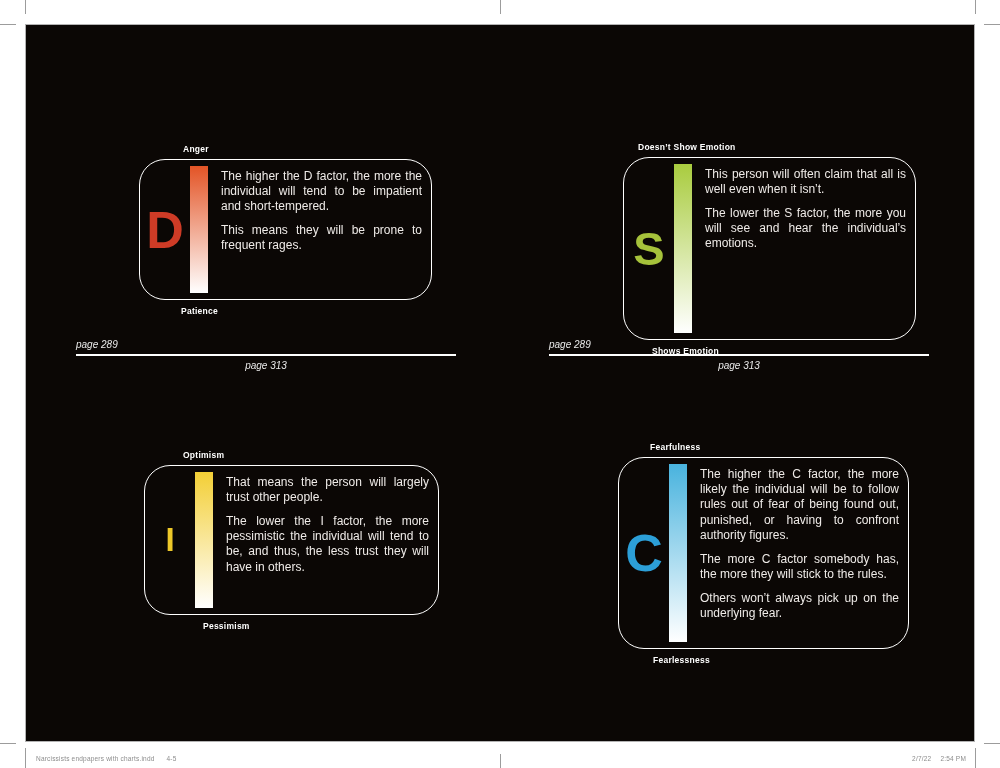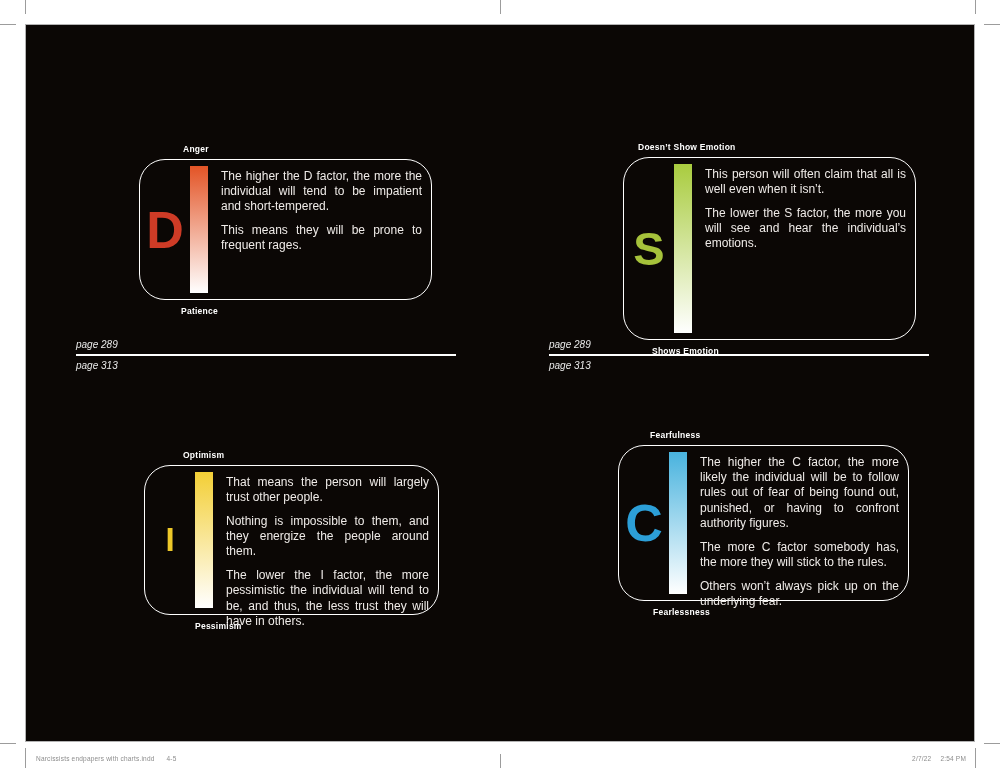--- a/index.html
+++ b/index.html
@@ -18,31 +18,31 @@
   .crop.h { height:1px; width:16px; }
 
   
   .panel {
     position:absolute; border:1.5px solid #ffffff; border-radius:26px;
     box-sizing:border-box;
   }
   .panel-d { left:113px; top:134px; width:293px; height:141px; }
   .panel-s { left:597px; top:132px; width:293px; height:183px; }
   .panel-i { left:118px; top:440px; width:295px; height:150px; }
-  .panel-c { left:592px; top:420px; width:291px; height:156px; }
+  .panel-c { left:592px; top:432px; width:291px; height:192px; }
 
   .plabel {
     position:absolute; font-size:8.5px; font-weight:bold; color:#ffffff;
     letter-spacing:0.25px; white-space:nowrap;
   }
   .plabel.top { bottom:100%; margin-bottom:6px; }
   .plabel.bottom { top:100%; margin-top:7px; }
   .panel-d .plabel.top{left:43px}  .panel-d .plabel.bottom{left:41px}
   .panel-s .plabel.top{left:14px}  .panel-s .plabel.bottom{left:28px}
-  .panel-i .plabel.top{left:38px}  .panel-i .plabel.bottom{left:50px}
+  .panel-i .plabel.top{left:38px}  .panel-i .plabel.bottom{left:58px}
   .panel-c .plabel.top{left:31px}  .panel-c .plabel.bottom{left:34px}
 
   .letter {
     position:absolute; left:0; top:0; bottom:0; width:50px;
     display:flex; align-items:center; justify-content:center; font-weight:bold;
   }
   .panel-d .letter{font-size:52px}
   .panel-s .letter{font-size:47px}
   .panel-i .letter{font-size:33px}
   .panel-c .letter{font-size:52px}
@@ -53,21 +53,21 @@
     position:absolute; left:81px; right:9px; top:9px;
     color:#EFEBE8; font-size:12px; line-height:1.27; text-align:justify;
   }
   .ptext p { margin:0 0 8.5px 0; }
 
   
   .pageref { position:absolute; width:380px; color:#E9E9E9; font-style:italic; font-size:10px; }
   .pageref-left  { left:50px;  top:314px; }
   .pageref-right { left:523px; top:314px; }
   .pr-line { height:2px; background:#ffffff; margin:4px 0 4px 0; }
-  .pr-bottom { text-align:left; }
+  .pr-bottom { text-align:center; }
 
   
   .footer-left, .footer-right {
     position:absolute; top:755px; font-size:6.5px; color:#8C8C8C; letter-spacing:0.2px;
     white-space:nowrap;
   }
   .footer-left { left:36px; }
   .footer-right { right:34px; }
   .footer-left .gap { display:inline-block; width:12px; }
   .footer-right .gap { display:inline-block; width:9px; }
@@ -111,21 +111,20 @@
       </div>
       <div class="plabel bottom">Shows Emotion</div>
     </section>
 
     <section class="panel panel-i">
       <div class="plabel top">Optimism</div>
       <div class="letter" style="color: rgb(238, 200, 41);">I</div>
       <div class="gbar" style="background: linear-gradient(rgb(243, 207, 54) 0%, rgb(255, 255, 255) 100%);"></div>
       <div class="ptext">
         <p>That means the person will largely trust other people.</p>
-        <p>Nothing is impossible to them, and they energize the people around them.</p>
         <p>The lower the I factor, the more pessimistic the individual will tend to be, and thus, the less trust they will have in others.</p>
       </div>
       <div class="plabel bottom">Pessimism</div>
     </section>
 
     <section class="panel panel-c">
       <div class="plabel top">Fearfulness</div>
       <div class="letter" style="color: rgb(44, 159, 216);">C</div>
       <div class="gbar" style="background: linear-gradient(rgb(73, 179, 222) 0%, rgb(255, 255, 255) 100%);"></div>
       <div class="ptext">

